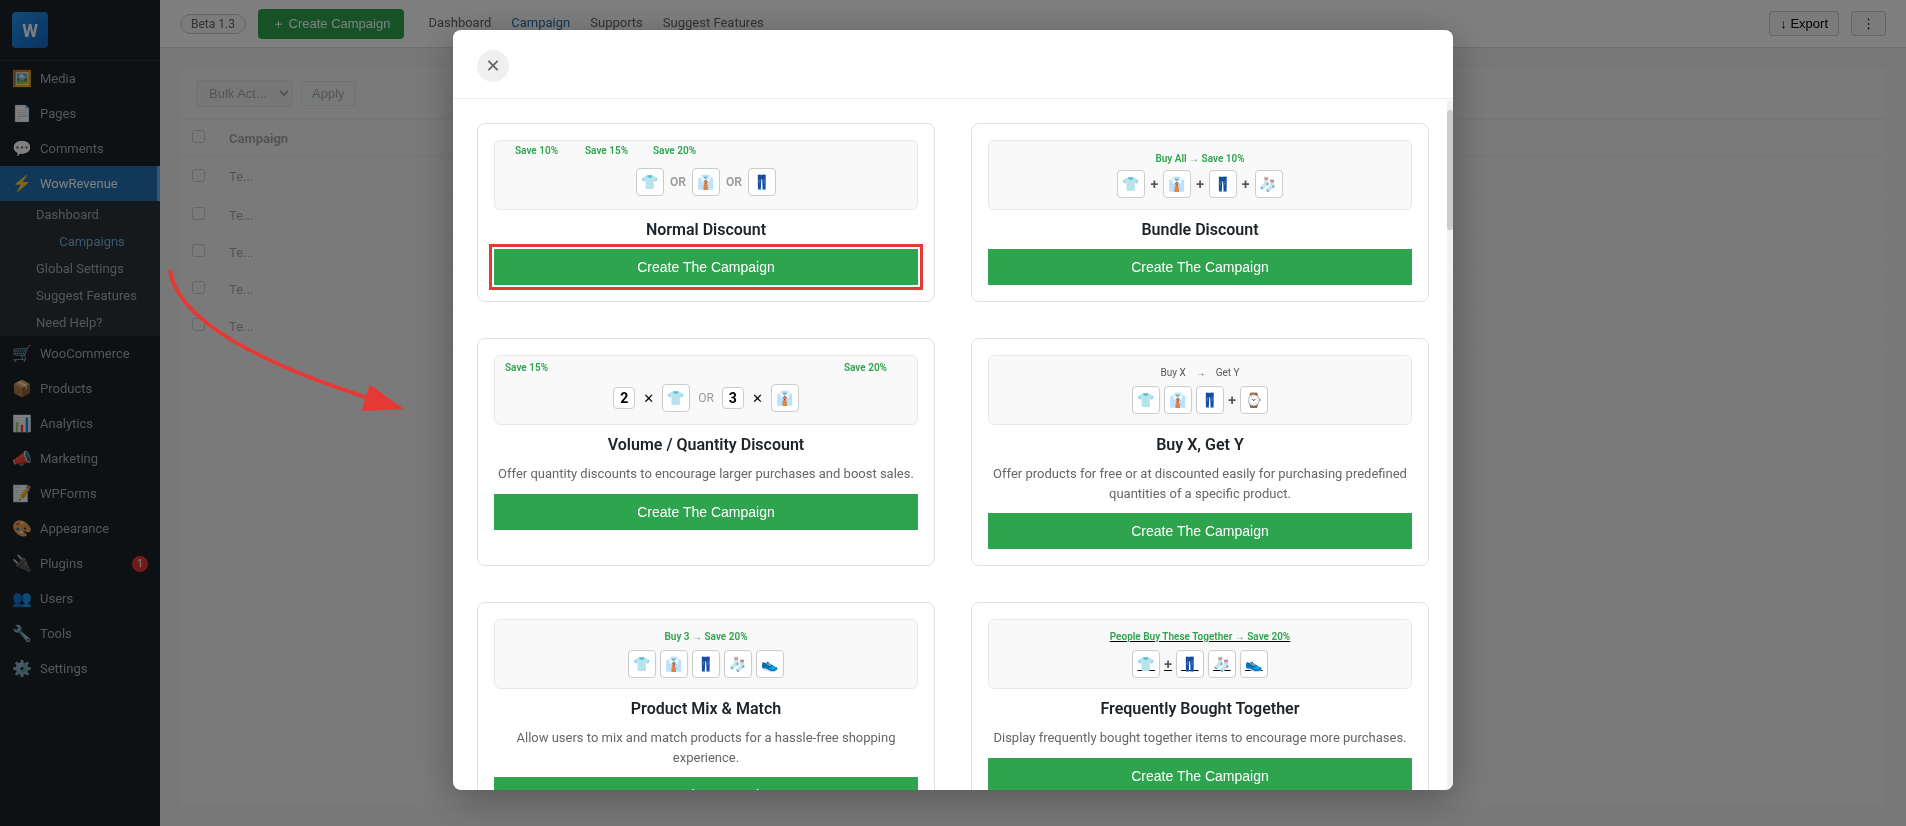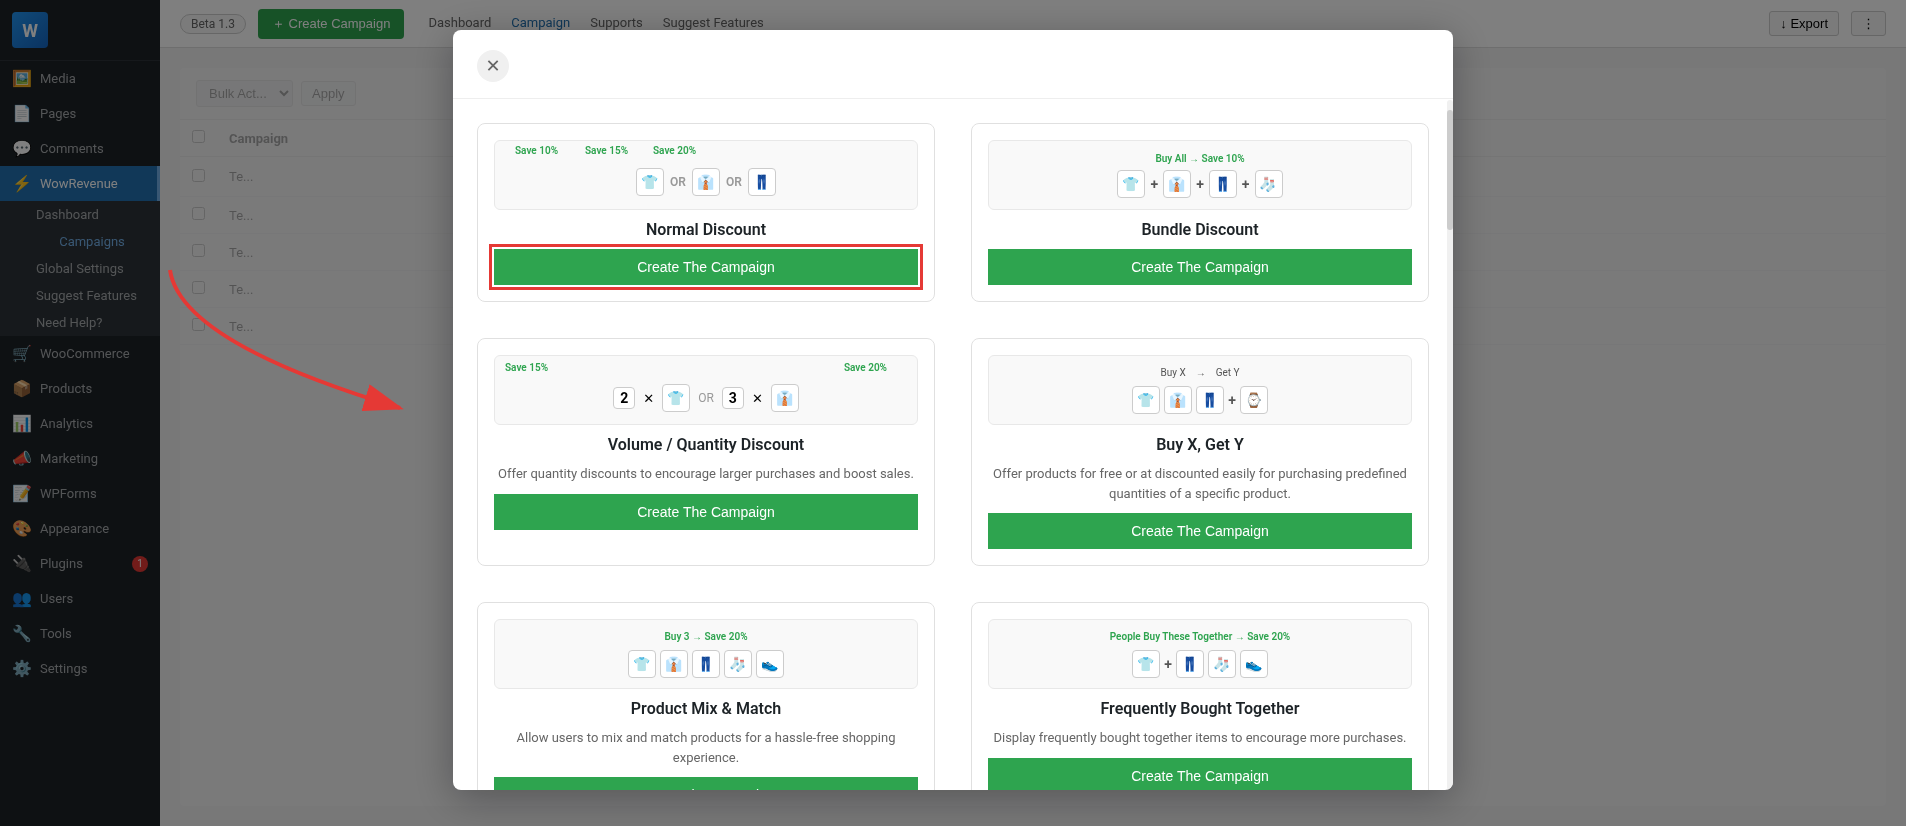--- a/index.html
+++ b/index.html
@@ -611,21 +611,21 @@
               </div>
             </div>
           </div>
           <h3 class="campaign-card-title">Product Mix &amp; Match</h3>
           <p class="campaign-card-desc">Allow users to mix and match products for a hassle-free shopping experience.</p>
           <button class="campaign-card-btn">Create The Campaign</button>
         </div>
 
         <div class="campaign-card">
           <div class="campaign-card-image">
-            <div style="display:flex;align-items:center;gap:4px;flex-direction:column;width:100%;height:100%;justify-content:center;">
+            <div style="display:flex;align-items:center;gap:4px;flex-direction:column;width:100%;height:100%;justify-content:center;text-decoration:underline;">
               <div style="font-size:10px;color:#2ea44f;font-weight:600;margin-bottom:4px;">People Buy These Together → Save 20%</div>
               <div style="display:flex;align-items:center;gap:4px;">
                 <div class="product-icon">👕</div>
                 <span class="plus-sign">+</span>
                 <div class="product-icon">👖</div>
                 <div class="product-icon">🧦</div>
                 <div class="product-icon">👟</div>
               </div>
             </div>
           </div>

